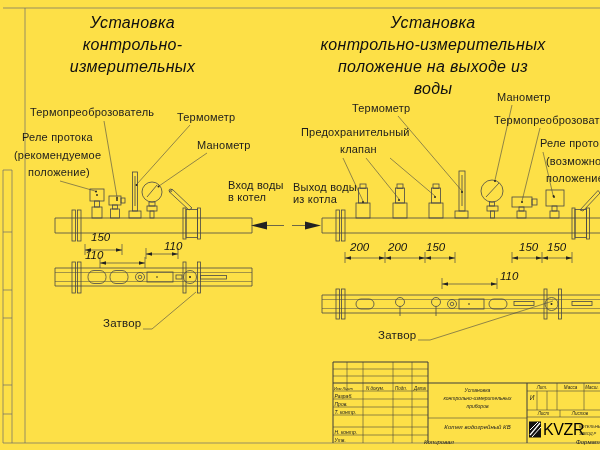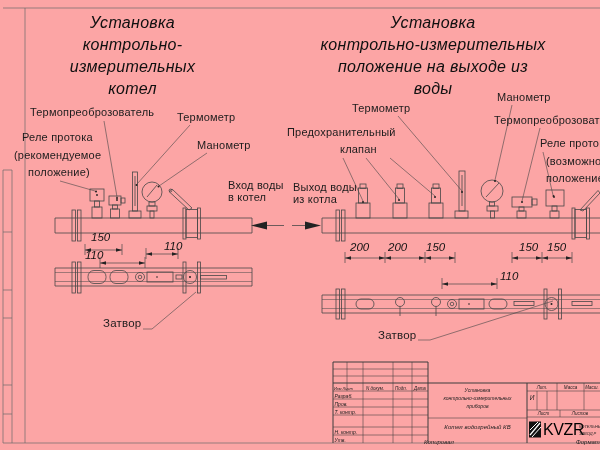--- a/index.html
+++ b/index.html
@@ -1,18 +1,18 @@
 <!DOCTYPE html>
 <html><head>
 <meta charset="utf-8">
 <style>
 *{margin:0;padding:0;box-sizing:border-box}
 html,body{background:#e9e9e9}
 body{font-family:"Liberation Sans",sans-serif}
-.sheet{position:relative;width:600px;height:450px;background:#fca5a5;overflow:hidden}
+.sheet{position:relative;width:600px;height:450px;background:#fde047;overflow:hidden}
 svg.art{position:absolute;left:0;top:0}
 .lbl{position:absolute;font-size:11px;color:#1c1c1c;letter-spacing:.2px;white-space:nowrap;line-height:12px}
 .t-big{position:absolute;font-style:italic;font-size:16px;color:#101010;text-align:center;line-height:22px;letter-spacing:.3px}
 .dim{position:absolute;font-style:italic;font-size:11.5px;color:#141414;white-space:nowrap}
 .tb{position:absolute;font-style:italic;font-size:5px;color:#222;white-space:nowrap;line-height:6px}
 .tbc{text-align:center;white-space:normal}
 .logo{position:absolute;font-weight:normal;font-size:16px;letter-spacing:-.4px;color:#000;font-style:normal}
 </style>
 </head>
 <body>
@@ -304,21 +304,20 @@
     <rect x="529" y="421.5" width="12" height="16" fill="#111" stroke="none"></rect>
     <line x1="530" y1="435" x2="540" y2="423" stroke="#fff" stroke-width="1.2"></line>
     <line x1="530" y1="430" x2="538" y2="422" stroke="#fff" stroke-width="1"></line>
     <line x1="532" y1="437" x2="541" y2="427" stroke="#fff" stroke-width="1"></line>
   </g>
 </svg>
 
 <div class="t-big" style="left:25px;top:12px;width:215px">
   <div>Установка</div>
   <div>контрольно-измерительных</div>
-  <div>котел</div>
 </div>
 
 <div class="t-big" style="left:318px;top:12px;width:230px">
   <div>Установка</div>
   <div>контрольно-измерительных</div>
   <div>положение на выходе из</div>
   <div>воды</div>
 </div>
 
 <div class="lbl" style="left:30px;top:106px">Термопреоброзователь</div>
@@ -332,21 +331,21 @@
   <div>в котел</div>
 </div>
 <div class="dim" style="left:91px;top:231px">150</div>
 <div class="dim" style="left:164px;top:240px">110</div>
 <div class="dim" style="left:85px;top:249px">110</div>
 <div class="lbl" style="left:103px;top:317px;font-size:11.5px">Затвор</div>
 
 <div class="lbl" style="left:352px;top:102px">Термометр</div>
 <div class="lbl" style="left:497px;top:91px">Манометр</div>
 <div class="lbl" style="left:494px;top:114px">Термопреоброзователь</div>
-<div class="lbl" style="left:287px;top:126px">Предохранительный</div>
+<div class="lbl" style="left:301px;top:126px">Предохранительный</div>
 <div class="lbl" style="left:340px;top:143px">клапан</div>
 <div class="lbl" style="left:540px;top:137px">Реле протока</div>
 <div class="lbl" style="left:546px;top:155px">(возможное</div>
 <div class="lbl" style="left:546px;top:172px">положение)</div>
 <div class="lbl" style="left:293px;top:181px">
   <div>Выход воды</div>
   <div>из котла</div>
 </div>
 <div class="dim" style="left:350px;top:241px">200</div>
 <div class="dim" style="left:388px;top:241px">200</div>

